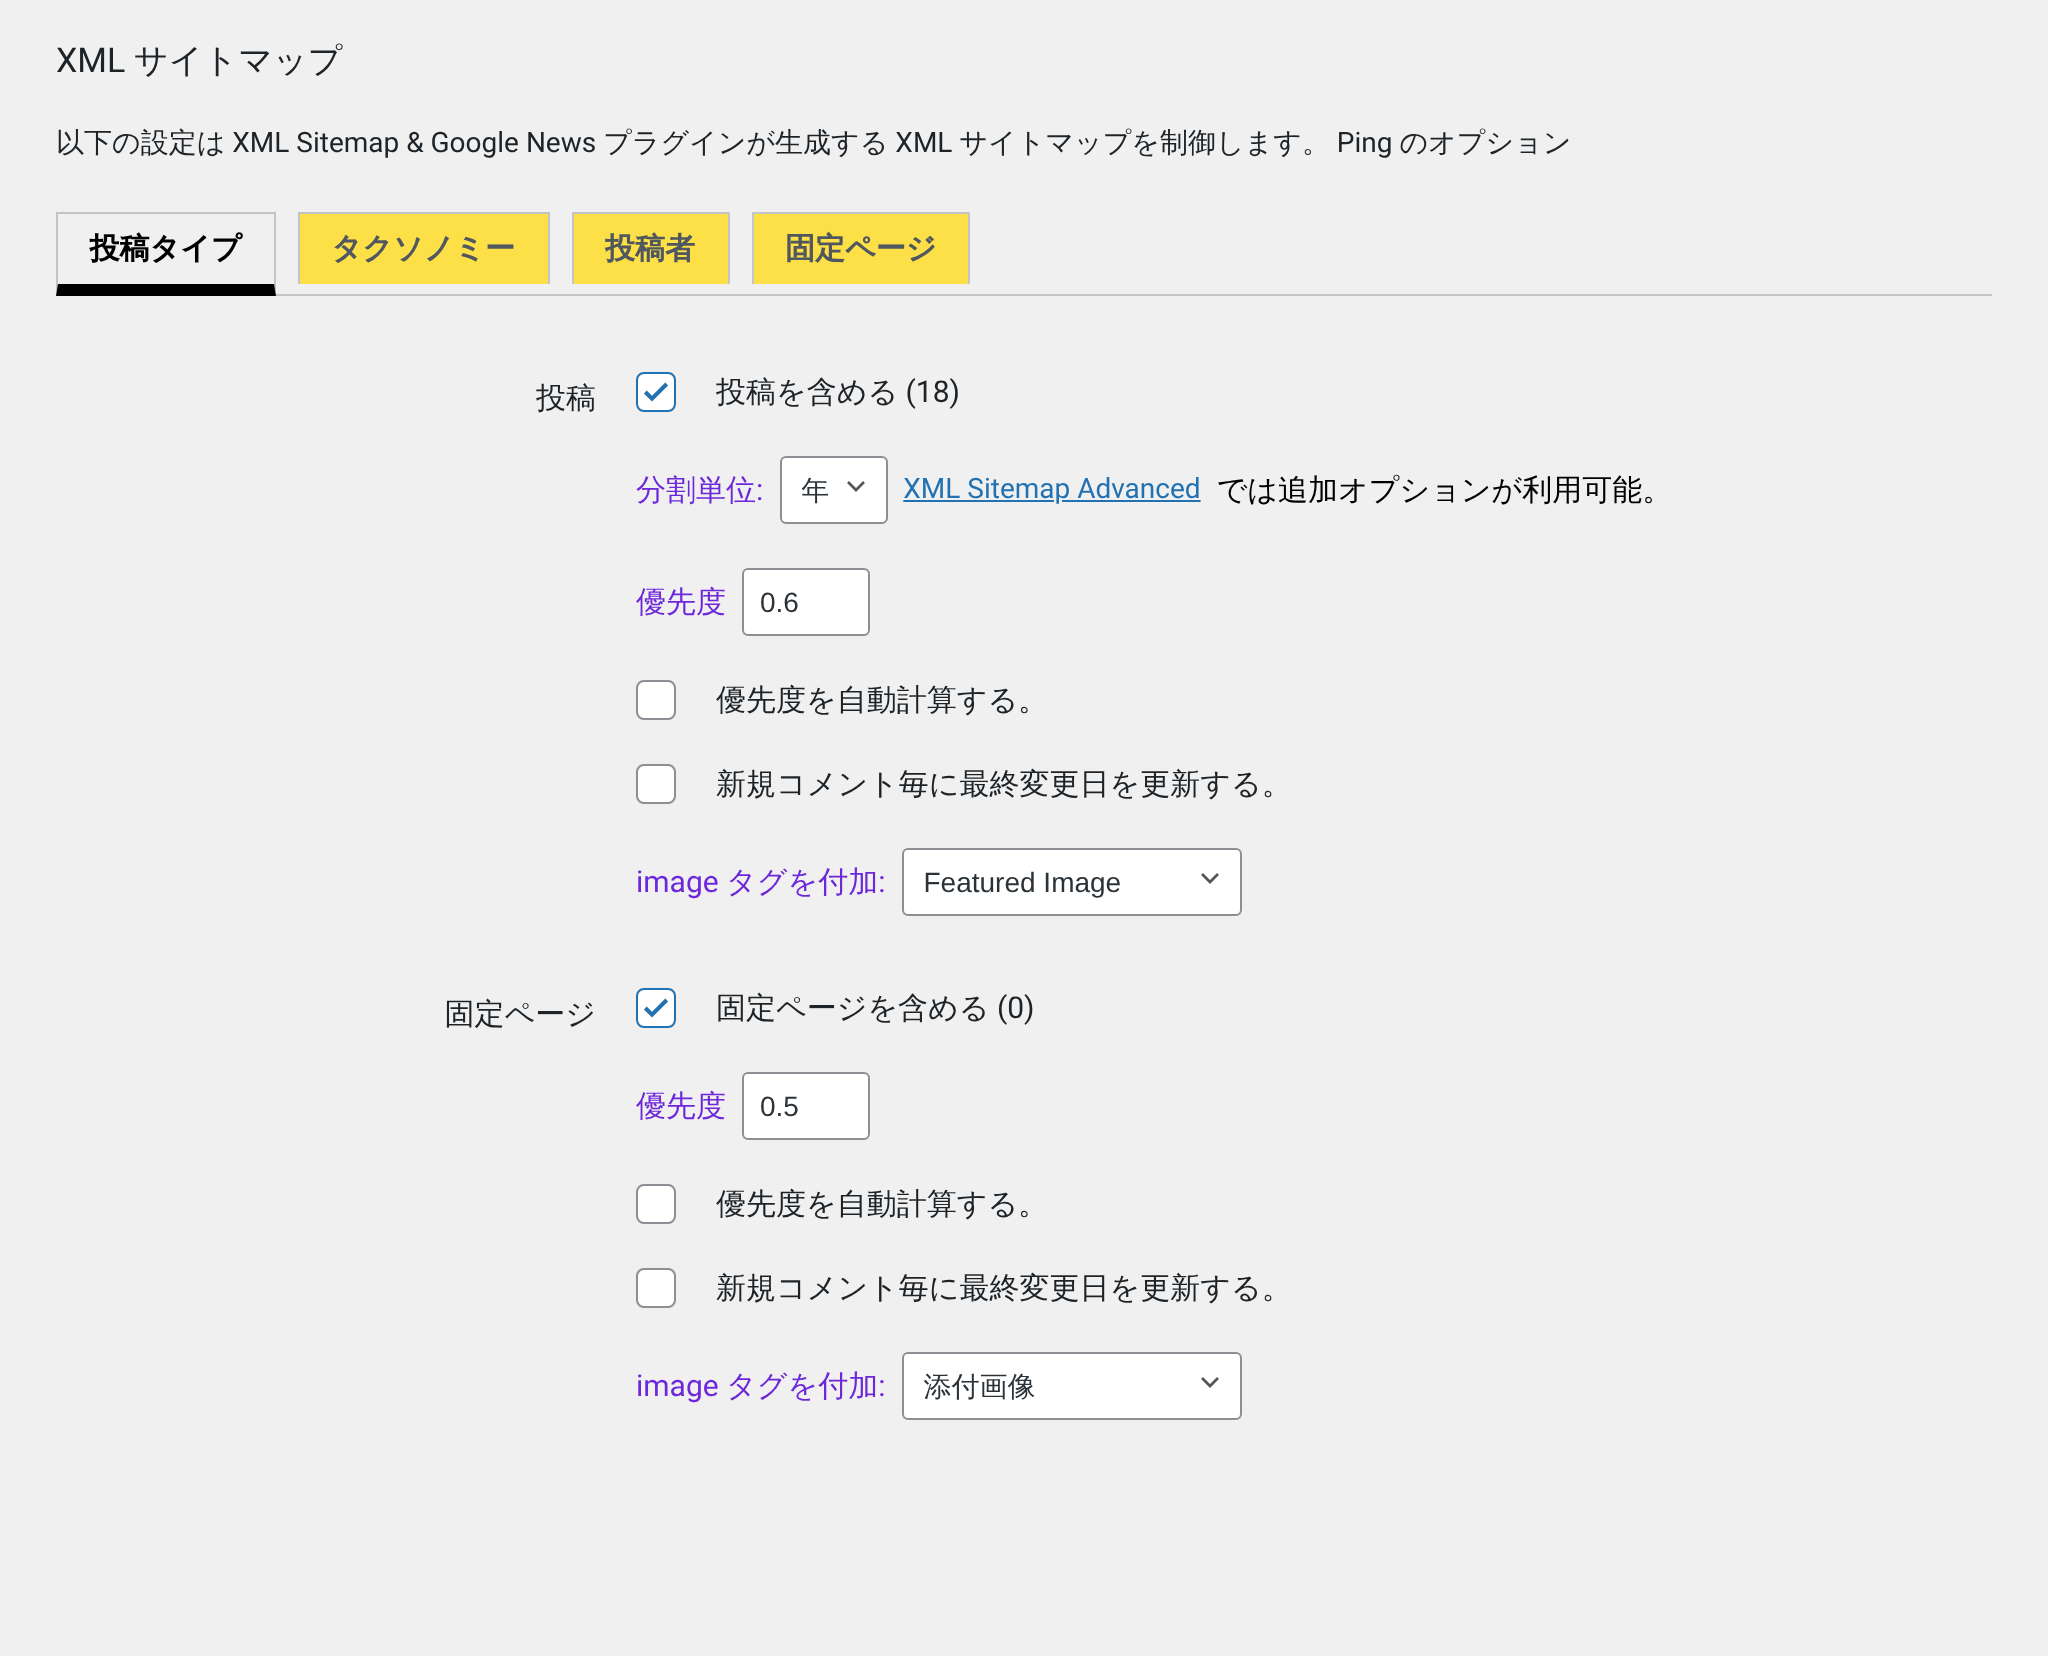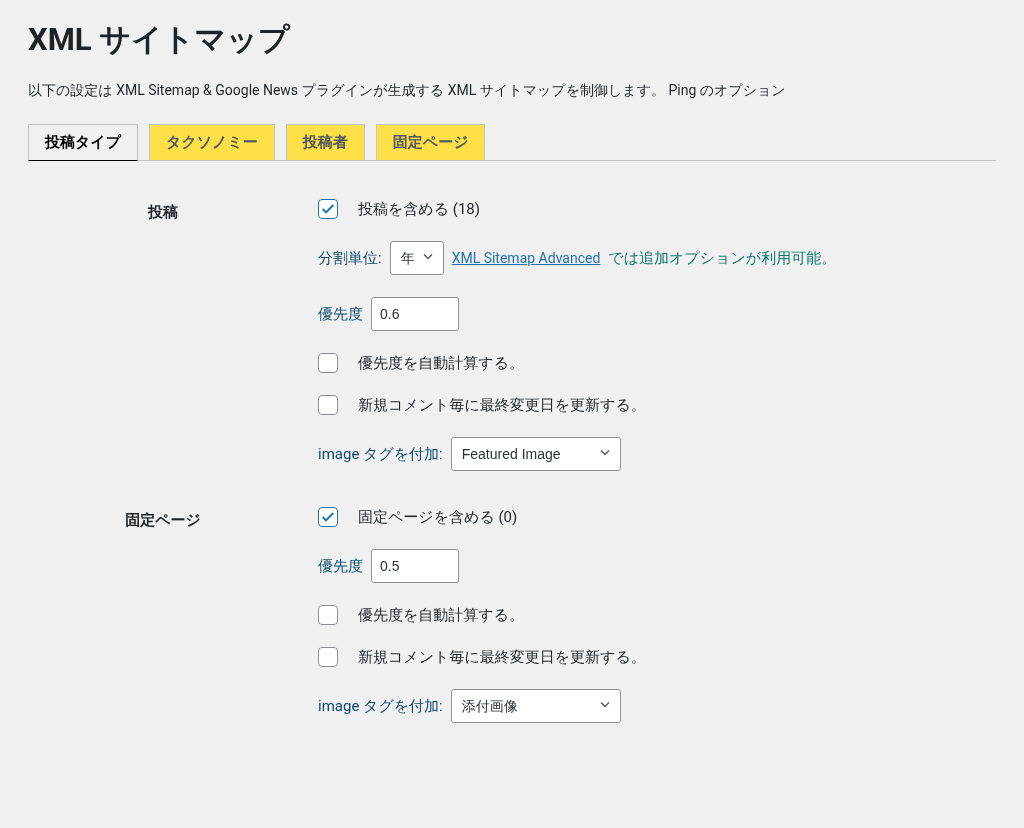--- a/index.html
+++ b/index.html
@@ -6,22 +6,22 @@
     body {
       background: #f0f0f1;
       font-family: -apple-system, BlinkMacSystemFont, "Segoe UI", Roboto, "Hiragino Kaku Gothic ProN", Meiryo, sans-serif;
       color: #1d2327;
       font-size: 14px;
       padding: 0;
       width: 1024px;
     }
     .wrap { padding: 0 28px 28px 28px; }
     h1.page-title {
-      font-size: 31px;
-      font-weight: 700;
+      font-size: 17px;
+      font-weight: 400;
       color: #1d2327;
       padding: 20px 0 10px 0;
       line-height: 1.3;
     }
     .description {
       font-size: 14px;
       color: #1d2327;
       margin: 10px 0 22px 0;
       line-height: 1.5;
       white-space: nowrap;
@@ -45,30 +45,30 @@
       background: #fde047;
       color: #50575e;
       text-decoration: none;
       cursor: pointer;
       position: relative;
       top: 1px;
     }
     .nav-tab:first-child { margin-left: 0; }
     .nav-tab.active {
       background: #f0f0f1;
-      border-bottom: 1px solid #000000;
+      border-bottom: 6px solid #000000;
       color: #000;
     }
     .form-table { width: 100%; border-collapse: collapse; margin-top: 20px; }
     .form-table th {
-      text-align: center;
+      text-align: right;
       vertical-align: top;
       width: 280px;
       padding: 22px 10px 22px 0;
-      font-weight: 700;
+      font-weight: 400;
       font-size: 15px;
       color: #1d2327;
     }
     .form-table td {
       padding: 18px 10px;
       vertical-align: top;
     }
     .setting-row { margin-bottom: 22px; display: flex; align-items: center; flex-wrap: wrap; gap: 8px; }
     .setting-row:last-child { margin-bottom: 0; }
     label.cb-label, .inline-label {
@@ -84,21 +84,21 @@
       border-radius: 4px;
       background: #fff;
       display: inline-flex;
       align-items: center;
       justify-content: center;
       flex-shrink: 0;
     }
     .chkbox.checked { border-color: #2271b1; }
     .chkbox.checked svg { display: block; }
     .chkbox svg { display: none; width: 16px; height: 16px; }
-    .field-label { font-size: 15px; color: #0c4a6e; }
+    .field-label { font-size: 15px; color: #6d28d9; }
     select.wp-select, .wp-select {
       font-size: 14px;
       line-height: 2;
       color: #2c3338;
       border: 1px solid #8c8f94;
       border-radius: 3px;
       padding: 2px 28px 2px 10px;
       min-height: 34px;
       background: #fff;
       appearance: none;
@@ -114,24 +114,24 @@
     }
     input.wp-input {
       font-size: 14px;
       line-height: 2;
       color: #2c3338;
       border: 1px solid #8c8f94;
       border-radius: 3px;
       padding: 0 8px;
       min-height: 34px;
       background: #fff;
-      width: 88px;
+      width: 64px;
     }
     a.wp-link { color: #2271b1; }
-    .after-link { font-size: 15px; color: #0f766e; }
+    .after-link { font-size: 15px; color: #000000; }
     .chev svg { width: 16px; height: 16px; }
   </style>
 </head>
 <body>
 
 <div class="wrap">
   <h1 class="page-title">XML サイトマップ</h1>
   <p class="description">以下の設定は XML Sitemap &amp; Google News プラグインが生成する XML サイトマップを制御します。 Ping のオプション</p>
 
   <div class="nav-tab-wrapper">

